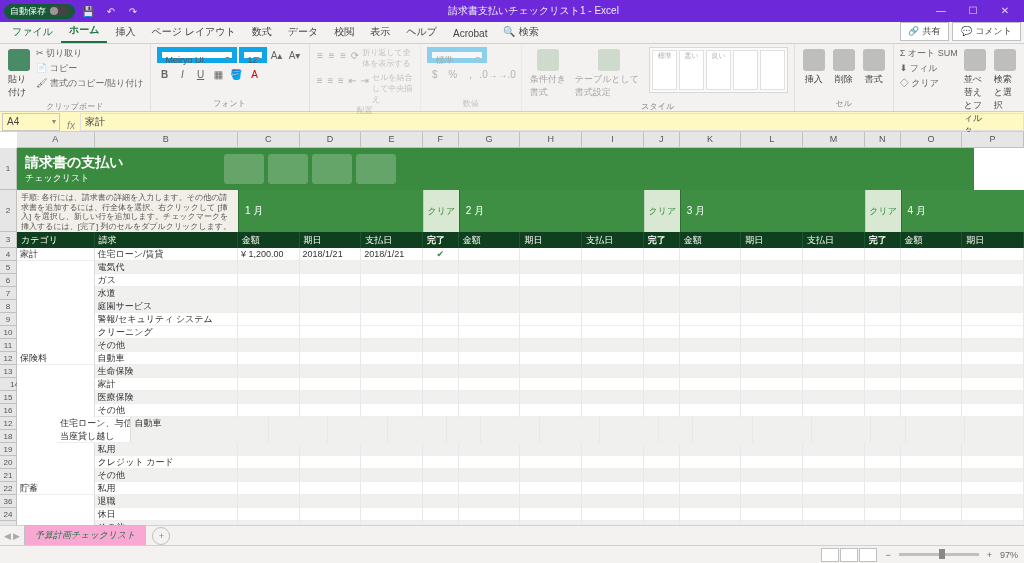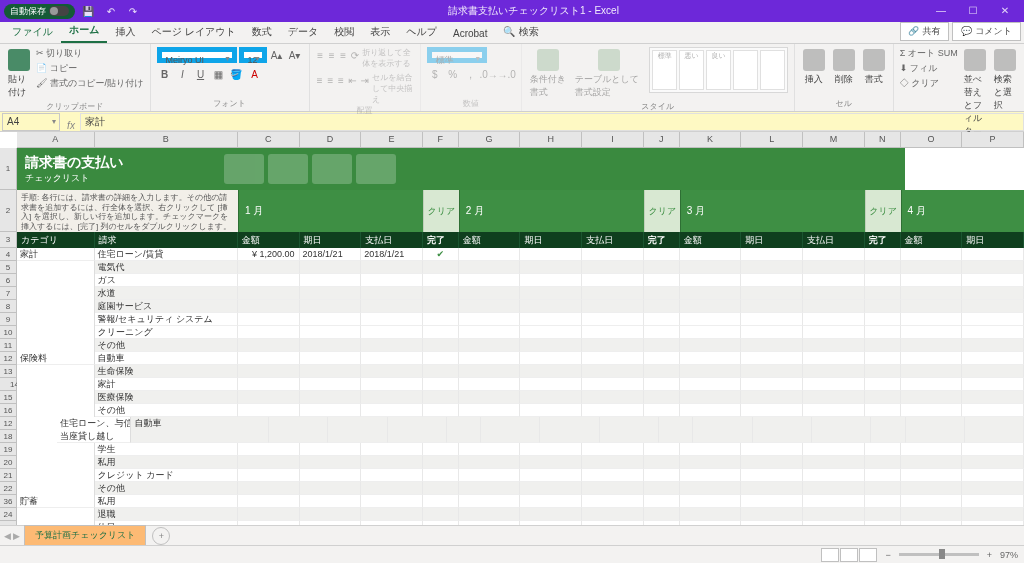--- a/index.html
+++ b/index.html
@@ -73,26 +73,26 @@
 .thead { display: flex; height: 16px; }
 .thead div { background: #0f3f1e; color: #fff; font-size: 9px; padding-left: 4px; line-height: 16px; border-right: 1px solid #1a5530; }
 .thead .kanryo { font-weight:bold; }
 
 
 .drow { display: flex; height: 13px; font-size: 9px; color: #333; }
 .drow > div { border-right: 1px solid #e8e8e8; border-bottom: 1px solid #eee; padding-left: 3px; line-height: 13px; white-space:nowrap; overflow:hidden; }
 .drow.alt > div { background: #f0f0ee; }
 .drow .cat { background: #fff !important; border-right: 1px solid #ddd; }
 .drow .cat.merged { border-bottom: none; }
-.amount { text-align: right; padding-right: 4px !important; }
+.amount { padding-right: 4px !important; }
 .check { color: #3e8f44; text-align:center; padding:0 !important; }
 
 
 .sheet-tabs { position: absolute; bottom: 18px; left: 0; right: 0; height: 20px; background: #f3f2f1; border-top: 1px solid #d0d0d0; display: flex; align-items: center; font-size: 9px; padding-left: 24px; gap: 2px; }
-.sheet-tab { padding: 3px 10px; background: #fdba74; border: 1px solid #c0c0c0; border-bottom: 2px solid #1e7045; color: #1e7045; }
+.sheet-tab { padding: 3px 10px; background: #f9a8d4; border: 1px solid #c0c0c0; border-bottom: 2px solid #1e7045; color: #1e7045; font-style: italic; }
 .add-sheet { width: 18px; height: 18px; border: 1px solid #c0c0c0; border-radius: 9px; text-align: center; line-height: 16px; color: #888; margin-left: 4px; }
 .nav-arrows { position:absolute; left:4px; display:flex; gap:2px; color:#aaa; font-size:9px; }
 
 
 .status-bar { position: absolute; bottom: 0; left: 0; right: 0; height: 18px; background: #f3f2f1; border-top: 1px solid #d0d0d0; display: flex; align-items: center; justify-content: flex-end; gap: 8px; padding: 0 6px; font-size: 9px; color: #666; }
 .view-btns { display: flex; gap: 1px; }
 .view-btns span { width: 18px; height: 14px; border: 1px solid #c0c0c0; background:#fff; }
 .zoom-slider { width: 80px; height: 3px; background: #c0c0c0; position: relative; }
 .zoom-slider::after { content:""; position:absolute; width:6px; height:10px; background:#888; top:-4px; left:50%; }
 
@@ -320,21 +320,21 @@
       <div style="height: 13px; line-height: 13px;">19</div>
       <div style="height: 13px; line-height: 13px;">20</div>
       <div style="height: 13px; line-height: 13px;">21</div>
       <div style="height: 13px; line-height: 13px;">22</div>
       <div style="height: 13px; line-height: 13px;">36</div>
       <div style="height: 13px; line-height: 13px;">24</div>
       <div style="height: 13px; line-height: 13px;">25</div>
     </div>
   <div class="sheet">
 
-    <div class="banner" style="width:888px">
+    <div class="banner" style="width:957px">
       <div>
         <div class="banner-title">請求書の支払い</div>
         <span class="banner-sub">チェックリスト</span>
       </div>
       <div class="banner-gfx">
         <div class="gfx"></div>
           <div class="gfx"></div>
           <div class="gfx"></div>
           <div class="gfx"></div>
       </div>
@@ -616,38 +616,20 @@
           <div class="cH" style="height: 26px;"></div>
           <div class="cI" style="height: 26px;"></div>
           <div class="cJ" style="height: 26px;"></div>
           <div class="cK" style="height: 26px;"></div>
           <div class="cL" style="height: 26px;"></div>
           <div class="cM" style="height: 26px;"></div>
           <div class="cN" style="height: 26px;"></div>
           <div class="cO" style="height: 26px;"></div>
           <div class="cP" style="height: 26px;"></div>
         </div>
-        <div class="drow">
-          <div class="cA cat merged"></div>
-          <div class="cB">学生</div>
-          <div class="cC amount"></div>
-          <div class="cD"></div>
-          <div class="cE"></div>
-          <div class="cF check"></div>
-          <div class="cG"></div>
-          <div class="cH"></div>
-          <div class="cI"></div>
-          <div class="cJ"></div>
-          <div class="cK"></div>
-          <div class="cL"></div>
-          <div class="cM"></div>
-          <div class="cN"></div>
-          <div class="cO"></div>
-          <div class="cP"></div>
-        </div>
         <div class="drow alt">
           <div class="cA cat merged"></div>
           <div class="cB">私用</div>
           <div class="cC amount"></div>
           <div class="cD"></div>
           <div class="cE"></div>
           <div class="cF check"></div>
           <div class="cG"></div>
           <div class="cH"></div>
           <div class="cI"></div>

